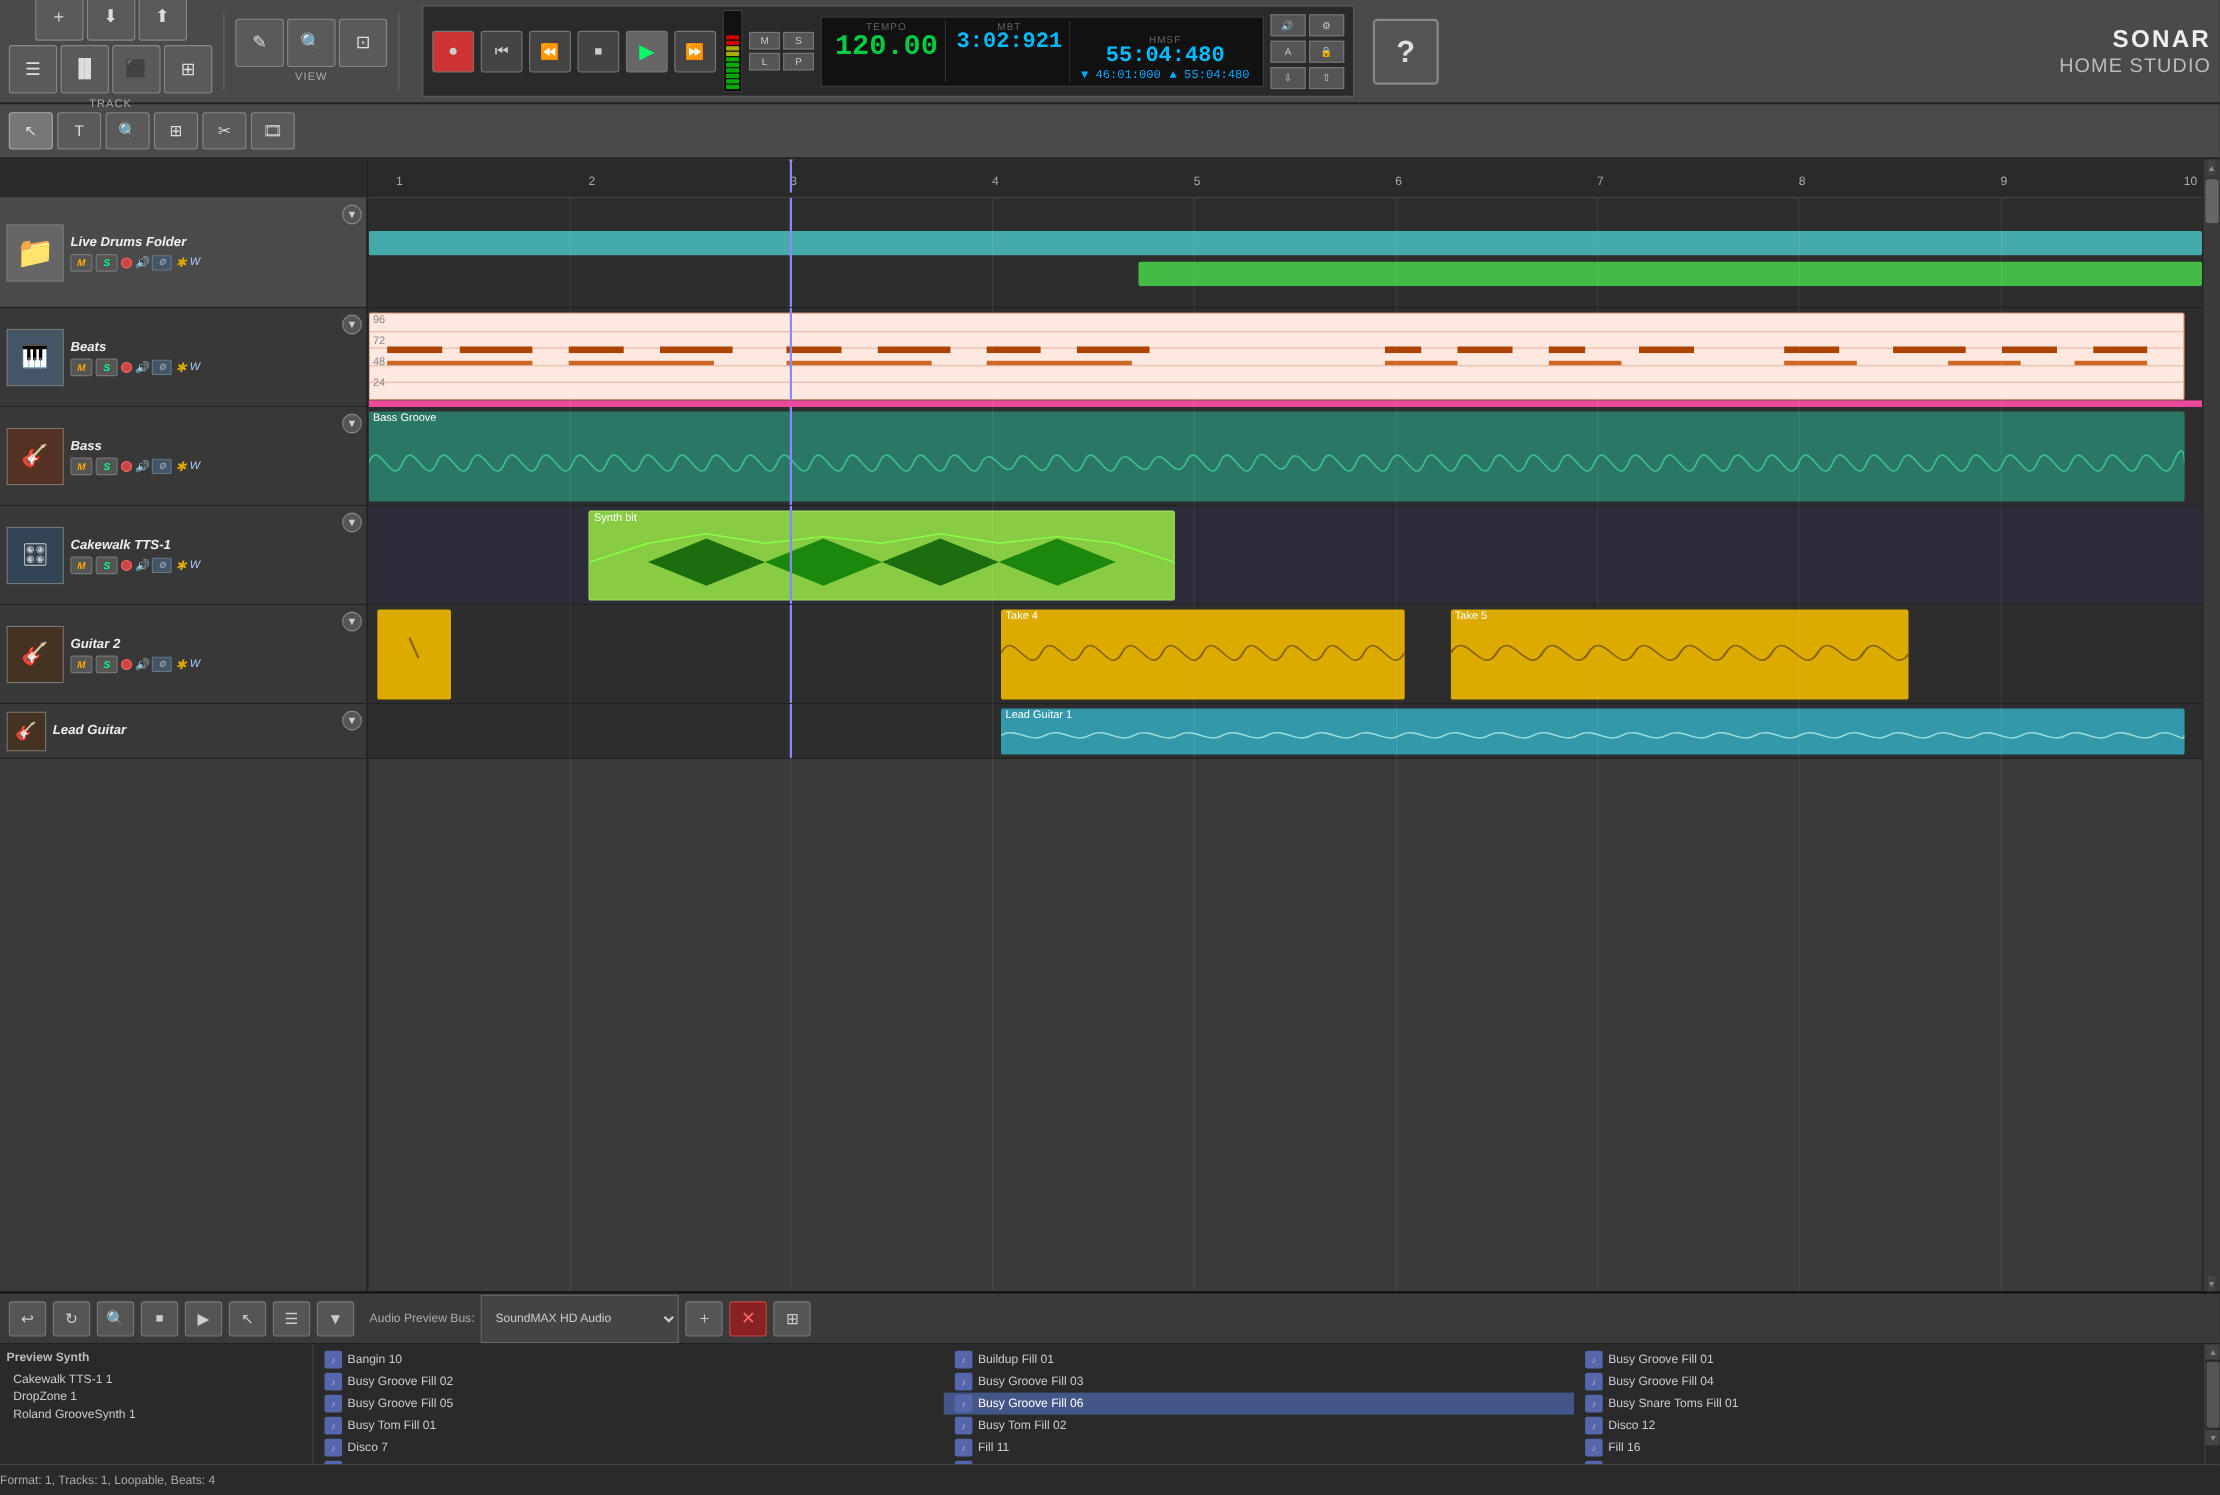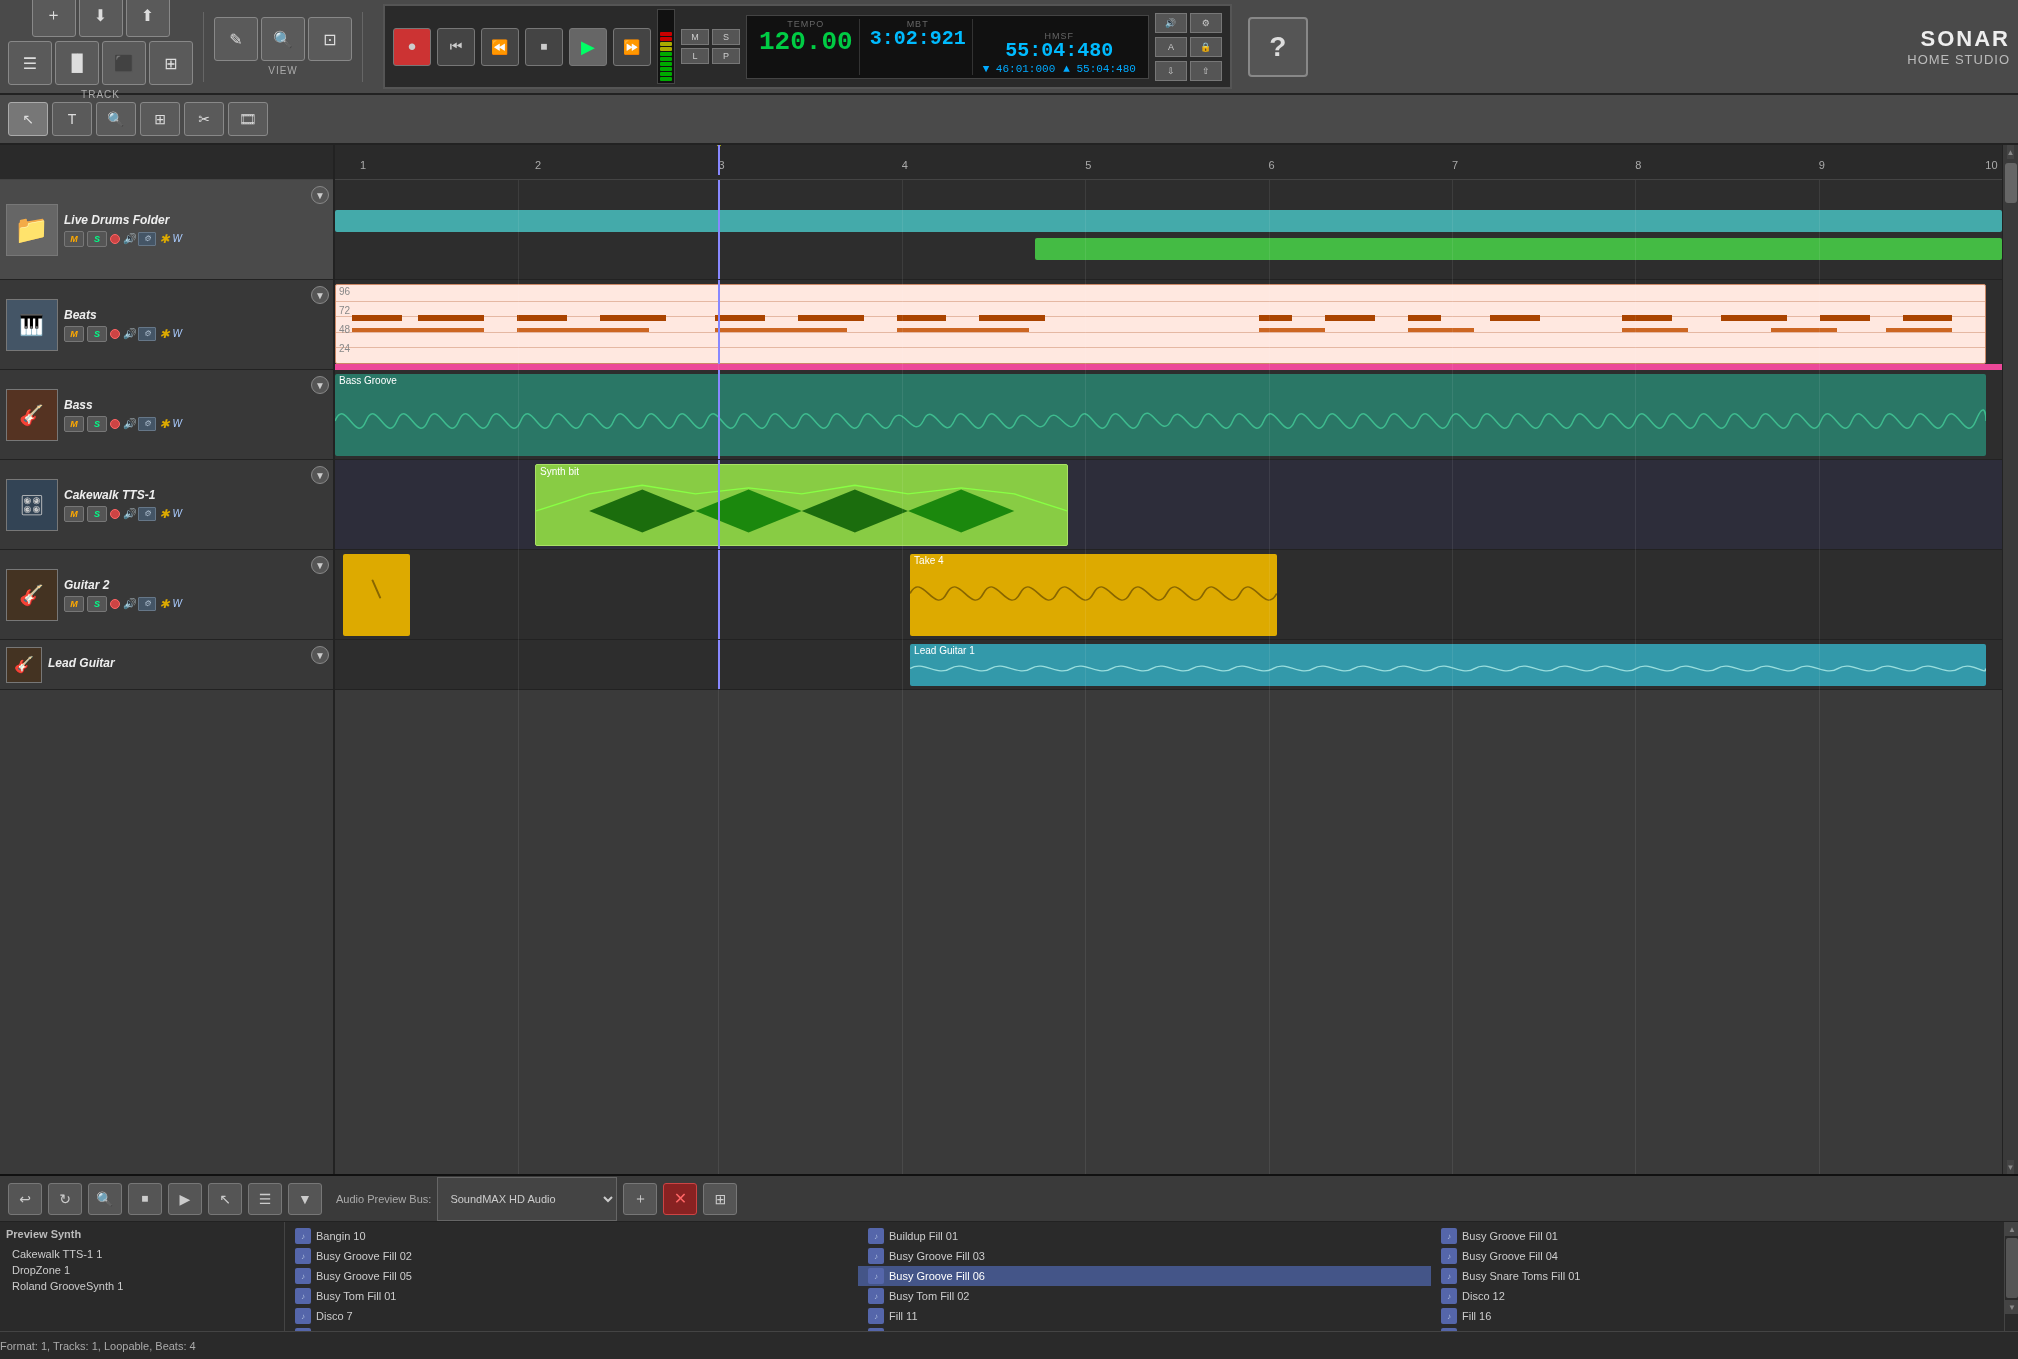--- a/index.html
+++ b/index.html
@@ -81,21 +81,21 @@
       color: #ccc;
     }
 
     
     #sonar-logo {
       margin-left: auto;
       text-align: right;
       color: #ddd;
     }
     .sonar-title { font-size: 22px; font-weight: bold; letter-spacing: 2px; color: #eee; }
-    .sonar-subtitle { font-size: 13px; letter-spacing: 1px; color: #bbb; }
+    .sonar-subtitle { font-size: 18px; letter-spacing: 1px; color: #bbb; }
 
     
     .help-btn {
       width: 60px; height: 60px;
       background: #555;
       border: 2px solid #888;
       border-radius: 4px;
       display: flex; align-items: center; justify-content: center;
       cursor: pointer;
       font-size: 28px; color: #ddd;
@@ -849,20 +849,26 @@
           </svg>
         </div>
 
         <div class="clip guitar-clip-yellow" style="left:34.5%;width:22%;height:82px;">
           <span class="clip-label">Take 4</span>
           <svg viewBox="0 0 300 60" preserveAspectRatio="none" style="width:100%;height:55px;display:block;">
             <path d="M0,30 C10,5 20,55 30,30 C40,5 50,55 60,30 C70,5 80,55 90,30 C100,5 110,55 120,30 C130,5 140,55 150,30 C160,5 170,55 180,30 C190,5 200,55 210,30 C220,5 230,55 240,30 C250,5 260,55 270,30 C280,5 290,55 300,30" stroke="#886600" stroke-width="1.5" fill="none"></path>
           </svg>
         </div>
 
+        <div class="clip guitar-clip-yellow" style="left:59%;width:25%;height:82px;">
+          <span class="clip-label">Take 5</span>
+          <svg viewBox="0 0 300 60" preserveAspectRatio="none" style="width:100%;height:55px;display:block;">
+            <path d="M0,30 C10,5 20,55 30,30 C40,5 50,55 60,30 C70,5 80,55 90,30 C100,5 110,55 120,30 C130,5 140,55 150,30 C160,5 170,55 180,30 C190,5 200,55 210,30 C220,5 230,55 240,30 C250,5 260,55 270,30 C280,5 290,55 300,30" stroke="#886600" stroke-width="1.5" fill="none"></path>
+          </svg>
+        </div>
       </div>
 
       <div class="track-row leadguitar-row" style="border-bottom:1px solid #222;">
         <div class="playhead" style="height:100%;left:23%;"></div>
 
         <div class="clip guitar-clip-teal" style="left:34.5%;right:16px;height:42px;">
           <span class="clip-label">Lead Guitar 1</span>
           <svg viewBox="0 0 800 30" preserveAspectRatio="none" style="width:100%;height:25px;display:block;">
             <path d="M0,15 C10,5 20,25 30,15 C40,5 50,25 60,15 C70,5 80,25 90,15 C100,5 110,25 120,15 C130,5 140,25 150,15 C160,5 170,25 180,15 C190,5 200,25 210,15 C220,5 230,25 240,15 C250,5 260,25 270,15 C280,5 290,25 300,15 C310,5 320,25 330,15 C340,5 350,25 360,15 C370,5 380,25 390,15 C400,5 410,25 420,15 C430,5 440,25 450,15 C460,5 470,25 480,15 C490,5 500,25 510,15 C520,5 530,25 540,15 C550,5 560,25 570,15 C580,5 590,25 600,15 C610,5 620,25 630,15 C640,5 650,25 660,15 C670,5 680,25 690,15 C700,5 710,25 720,15 C730,5 740,25 750,15 C760,5 770,25 780,15 C790,5 800,25 800,15" stroke="#99dddd" stroke-width="1.5" fill="none"></path>
           </svg>

